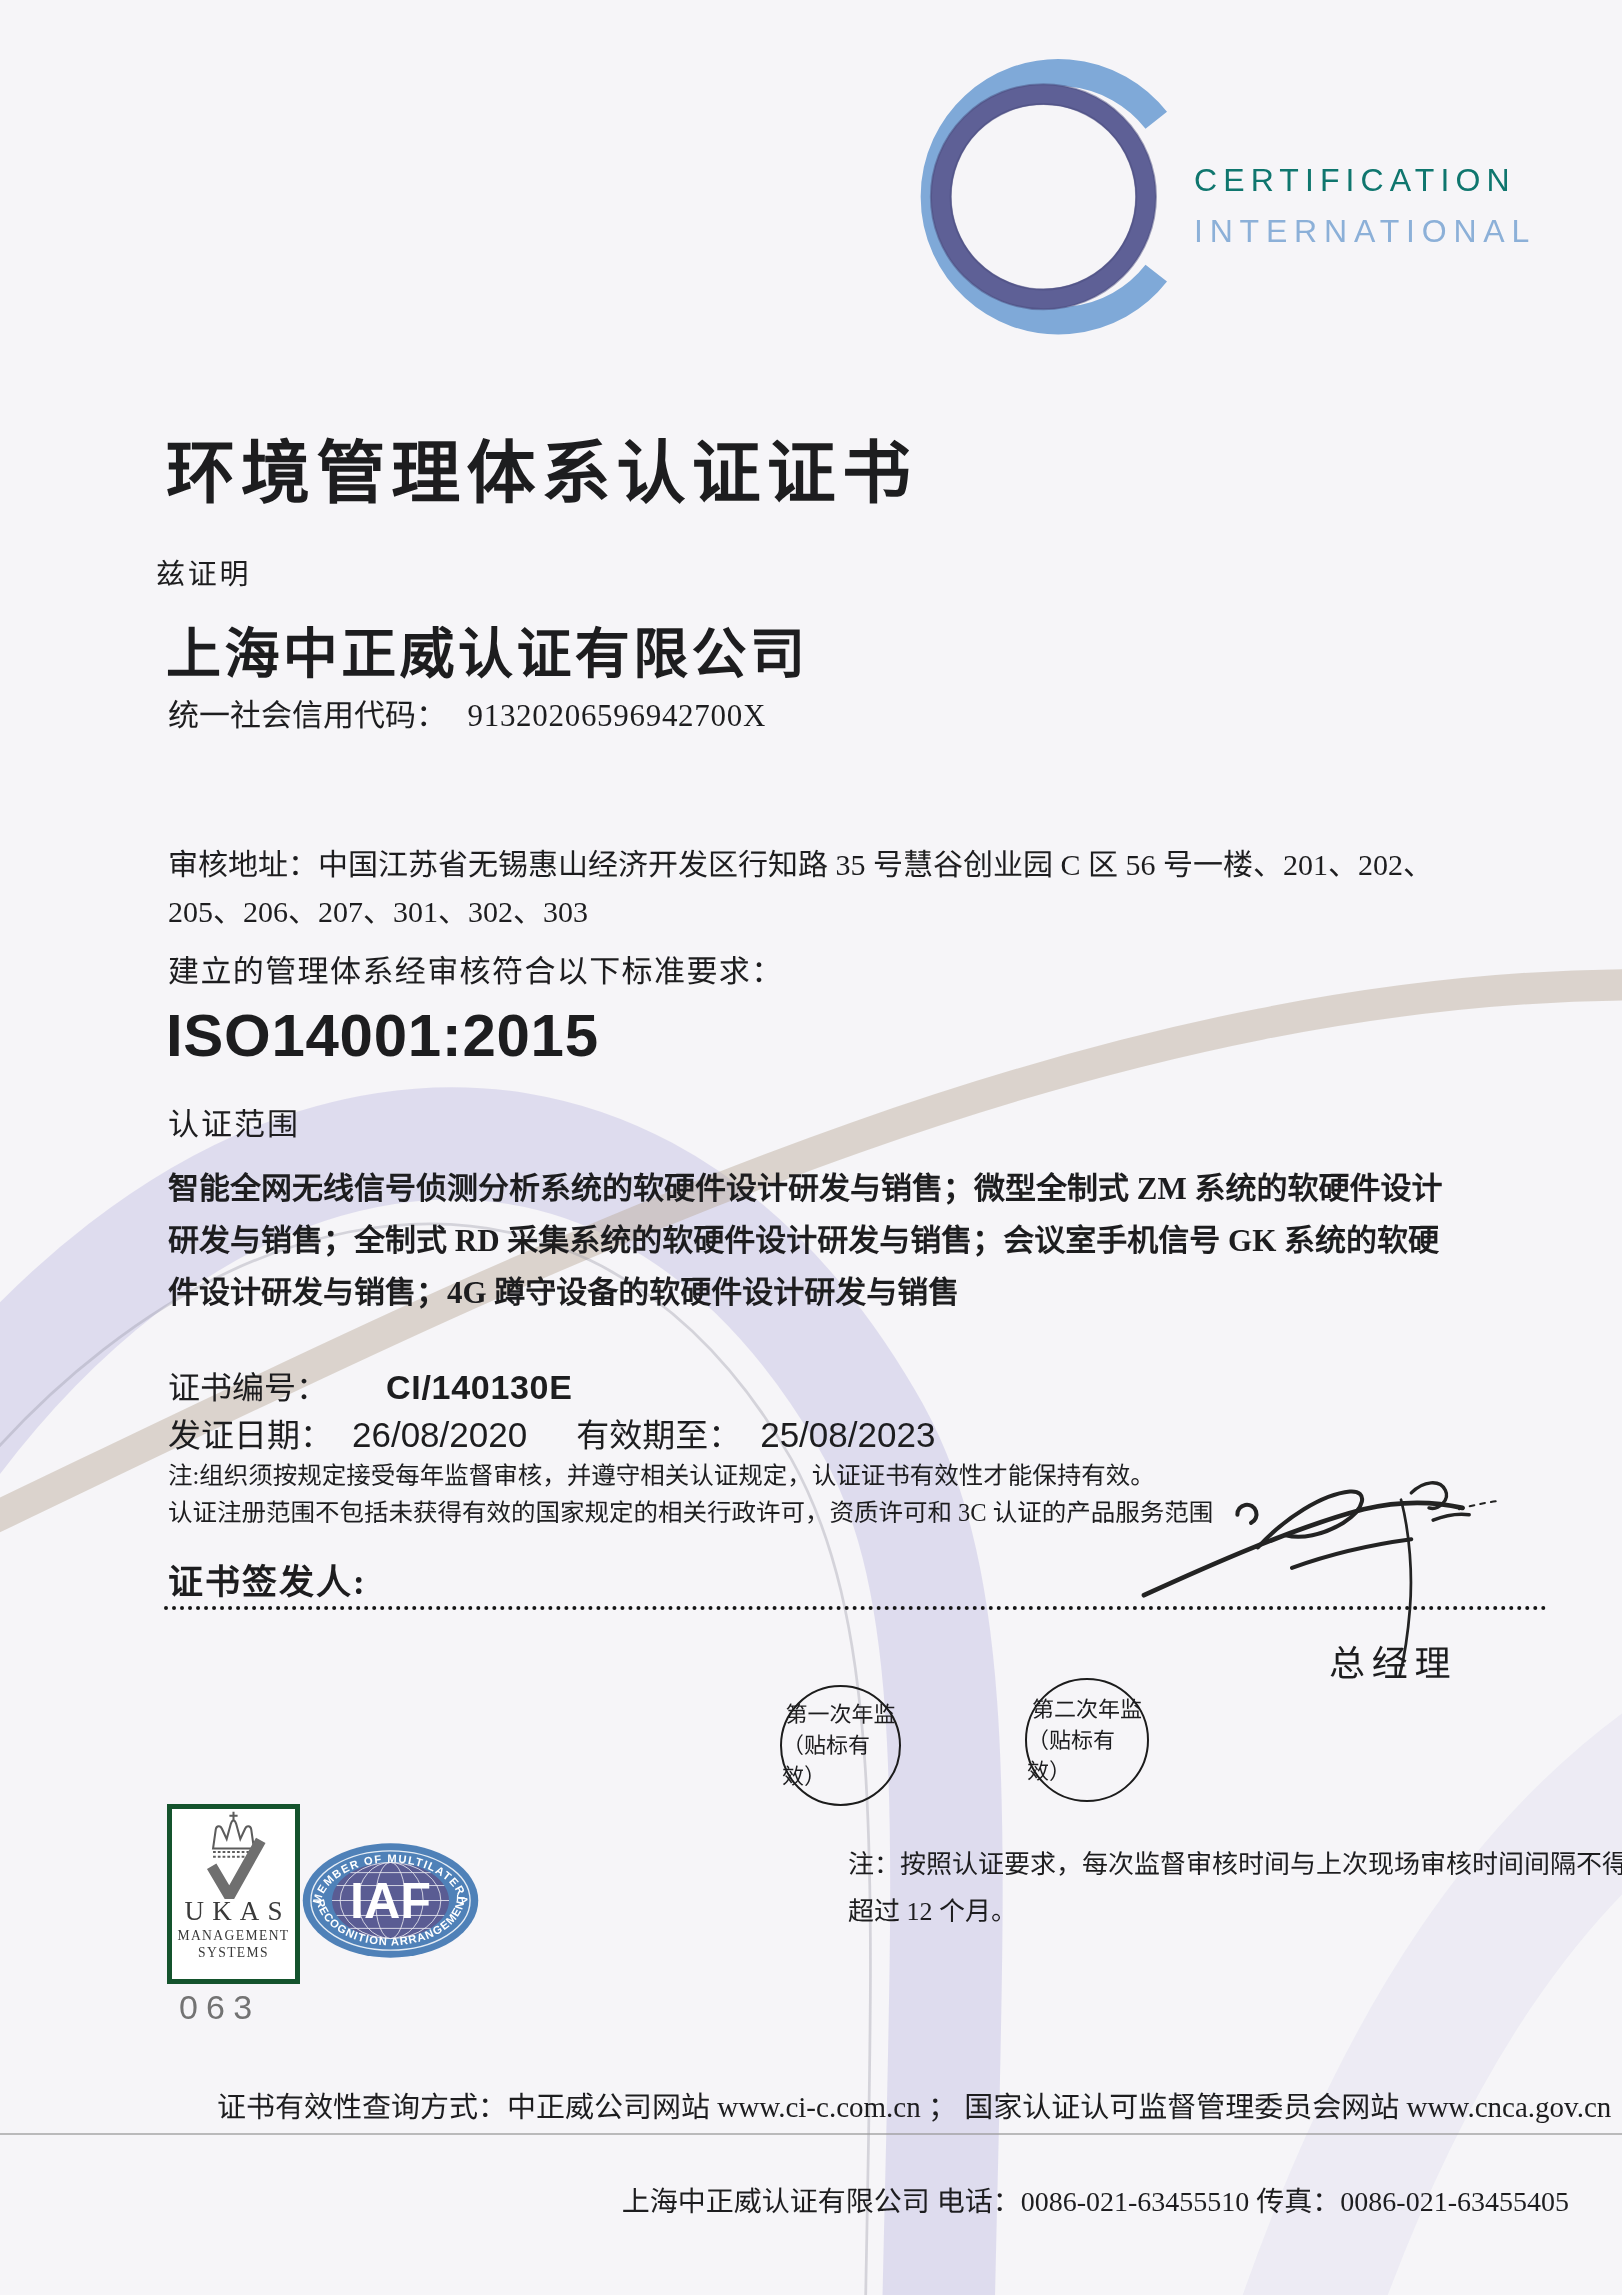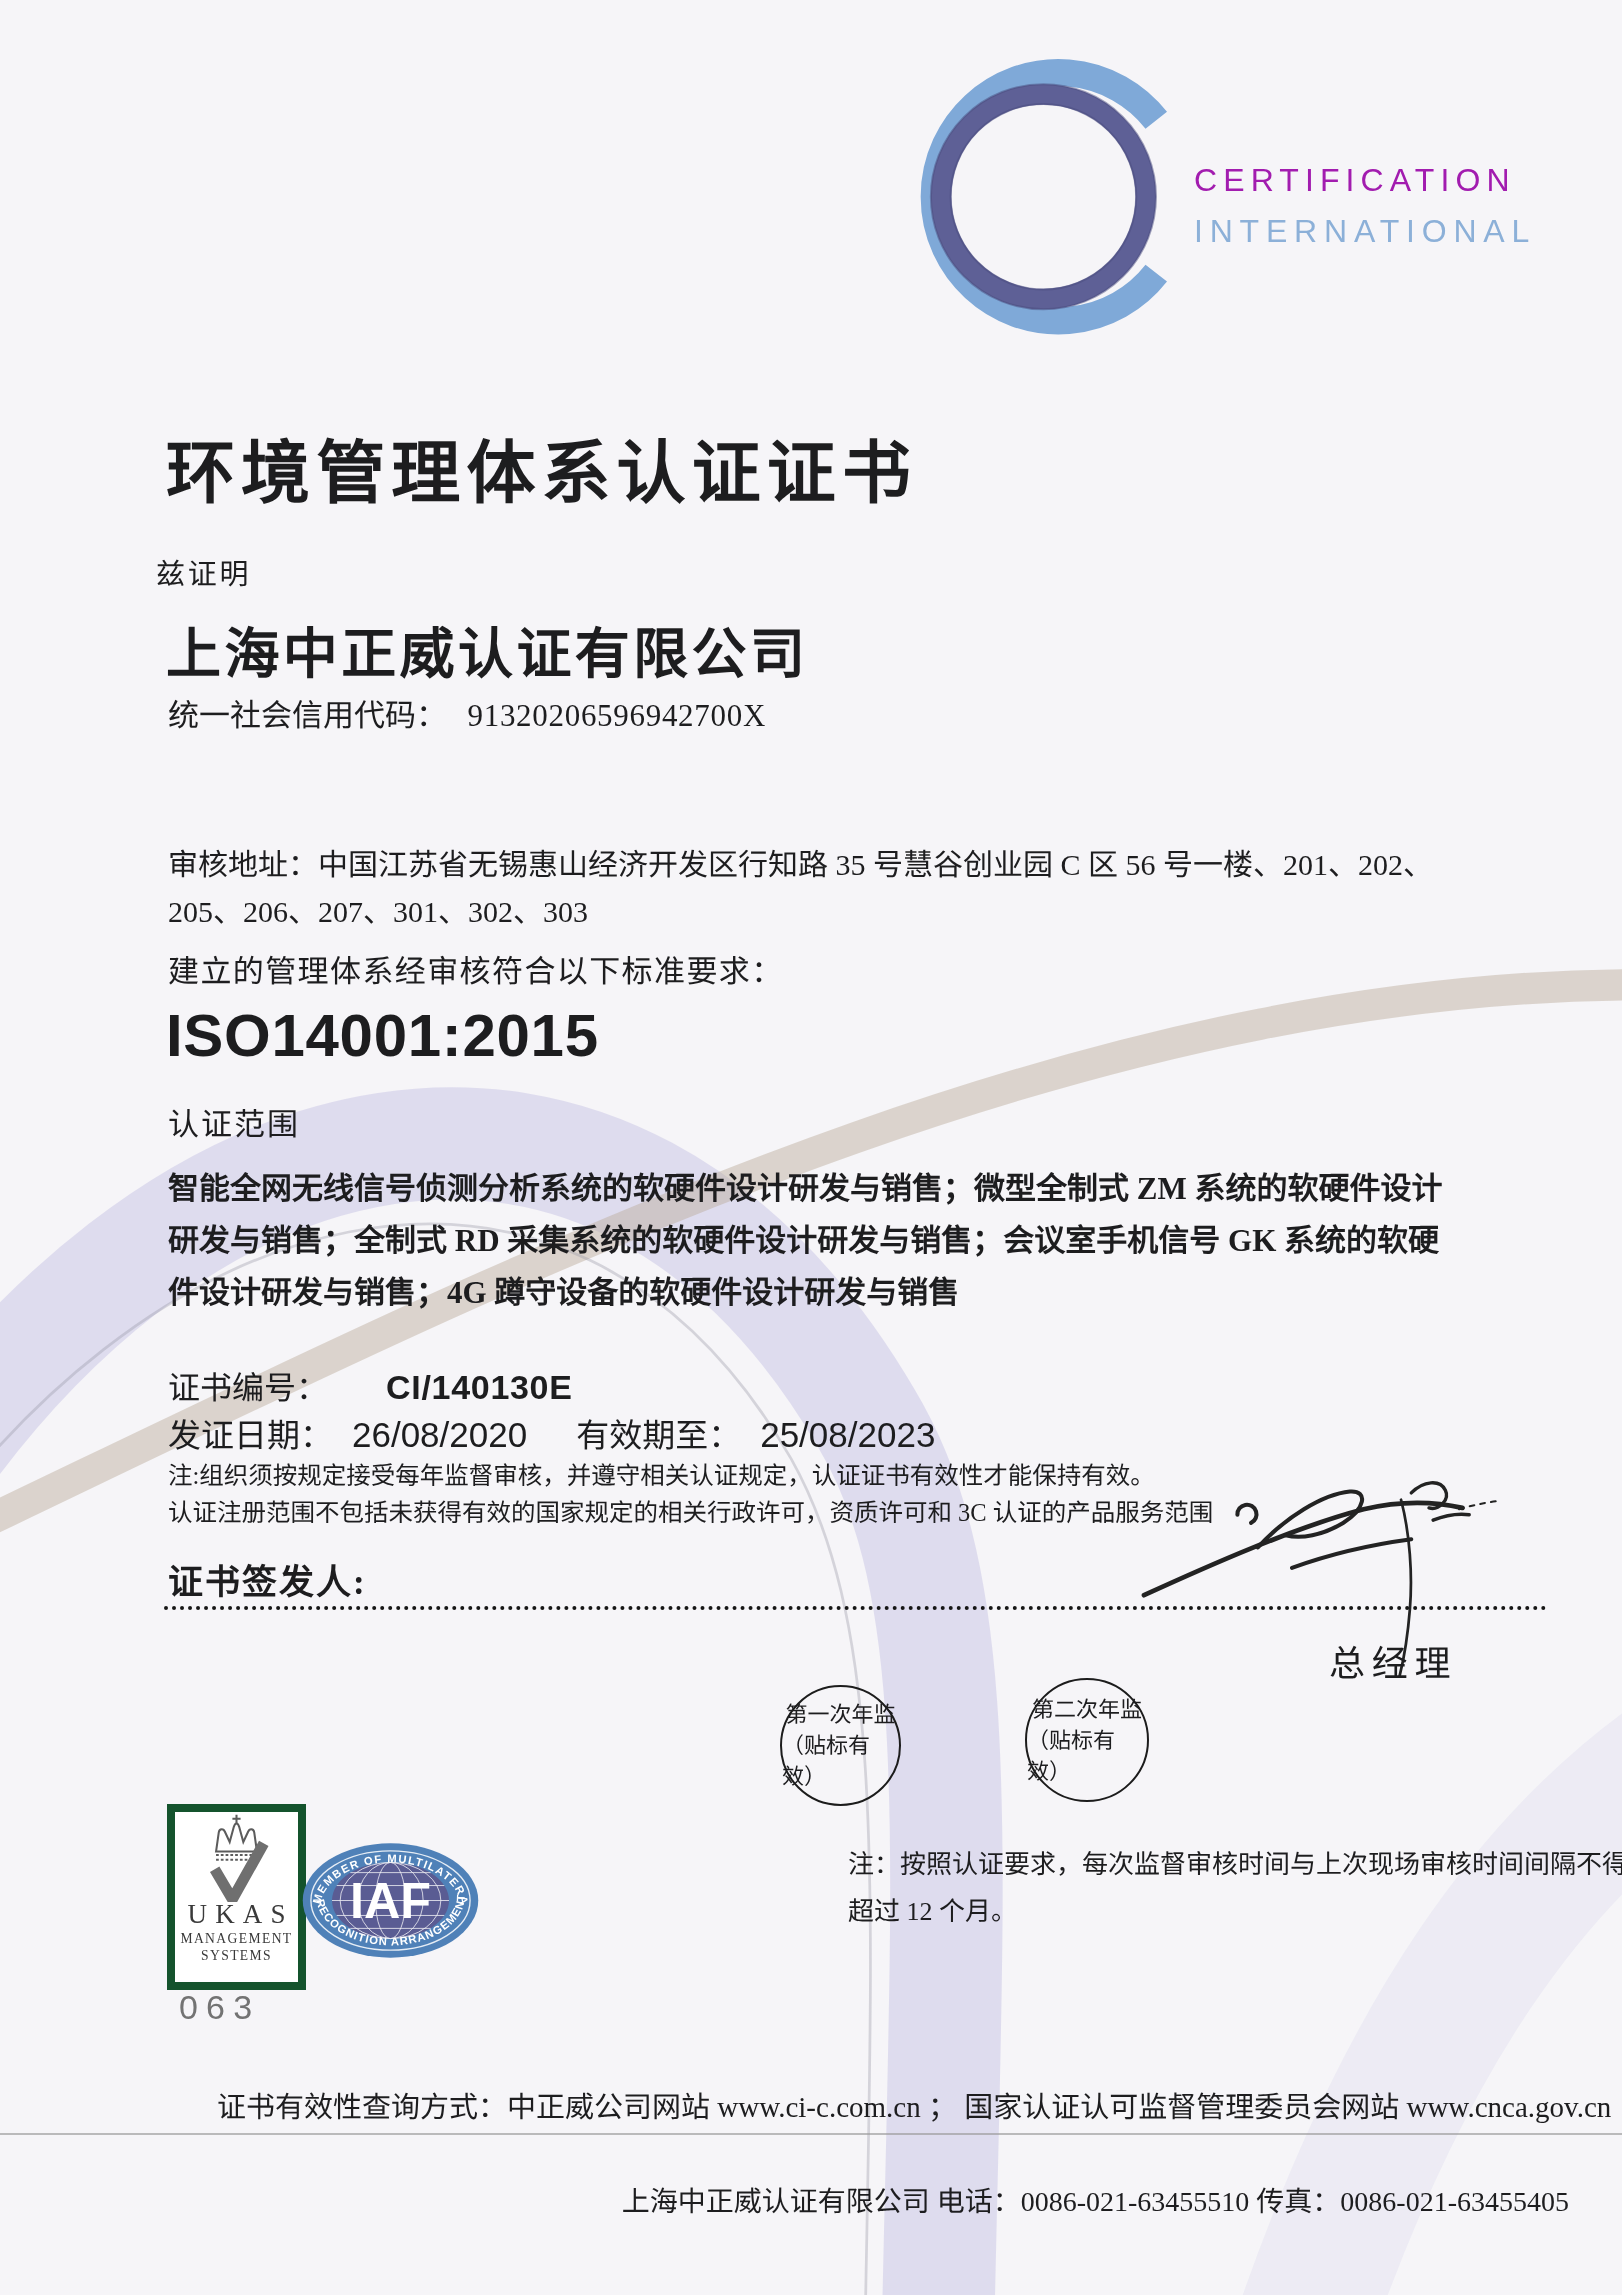--- a/index.html
+++ b/index.html
@@ -4,21 +4,21 @@
 <style>
   html,body{margin:0;padding:0;}
   #page{position:relative;width:1623px;height:2295px;background:#f6f5f8;overflow:hidden;
         font-family:"Liberation Serif","DejaVu Serif",serif;color:#1d1d1f;}
   .abs{position:absolute;}
   #wm{position:absolute;left:0;top:0;z-index:0;}
   .layer{position:absolute;left:0;top:0;width:100%;height:100%;z-index:1;}
 
   .ci-logo-svg{left:907px;top:48px;}
   .brand{left:1194px;top:162px;font-family:"Liberation Sans","DejaVu Sans",sans-serif;}
-  .brand-1{font-size:32px;letter-spacing:6.1px;color:#a21caf;}
+  .brand-1{font-size:32px;letter-spacing:6.1px;color:#0f766e;}
   .brand-2{font-size:32px;letter-spacing:6.8px;color:#8cb0d8;margin-top:14.3px;}
 
   .title{left:166px;top:417px;font-size:69px;font-weight:700;letter-spacing:6.1px;}
   .certify{left:156px;top:550px;font-size:29px;letter-spacing:2.7px;}
   .company{left:166px;top:609px;font-size:55px;font-weight:700;letter-spacing:3.4px;}
   .credit{left:168px;top:690px;font-size:31px;}
   .credit .val{margin-left:20.5px;letter-spacing:0.7px;}
   .addr{left:168px;width:1282px;font-size:30px;line-height:47px;}
   .addr1{top:747px;} .addr2{top:841px;}
   .std-intro{left:168px;top:946px;font-size:31px;letter-spacing:1.4px;}
@@ -35,21 +35,21 @@
   .note1{top:1456px;} .note2{top:1493px;}
   .signer{left:168px;top:1553px;font-size:35px;font-weight:700;letter-spacing:2px;}
   .dotline{left:164px;top:1606px;width:1383px;height:0;border-top:4.8px dotted #161616;}
   .sig-svg{left:1118px;top:1452px;}
   .gm{left:1329px;top:1634px;font-size:36px;letter-spacing:6.8px;}
   .stamp{border:2.7px solid #1c1c1c;border-radius:50%;display:flex;flex-direction:column;
          align-items:center;justify-content:center;font-size:22px;line-height:31px;}
   .stamp1{left:780px;top:1685px;width:117px;height:117px;}
   .stamp2{left:1025px;top:1678px;width:120px;height:120px;}
   .sup-note{left:848px;top:1841px;width:791px;font-size:26px;line-height:47px;}
-  .ukas{left:167px;top:1804px;width:123px;height:170px;background:#ffffff;border:8px solid #14532d;
+  .ukas{left:167px;top:1804px;width:123px;height:170px;background:#ffffff;border:5px solid #14532d;
         display:flex;flex-direction:column;align-items:center;}
   .ukas-name{font-size:27px;letter-spacing:8.2px;color:#3a3a3a;margin-top:-2.7px;text-indent:8.2px;}
   .ukas-sub{font-size:13.6px;letter-spacing:1.4px;color:#3a3a3a;line-height:17px;}
   .ukas-num{left:179px;top:1988px;font-family:"Liberation Sans",sans-serif;font-size:34px;
             color:#737373;letter-spacing:8.2px;}
   .iaf-svg{left:301px;top:1842px;}
   .footer-q{left:217px;top:2083px;font-size:29px;}
   .divider{left:0;top:2133px;width:1623px;height:2px;background:#9a9a9a;opacity:.65;}
   .footer-c{left:0;top:2179px;width:1569px;text-align:right;font-size:28px;}
 </style>

